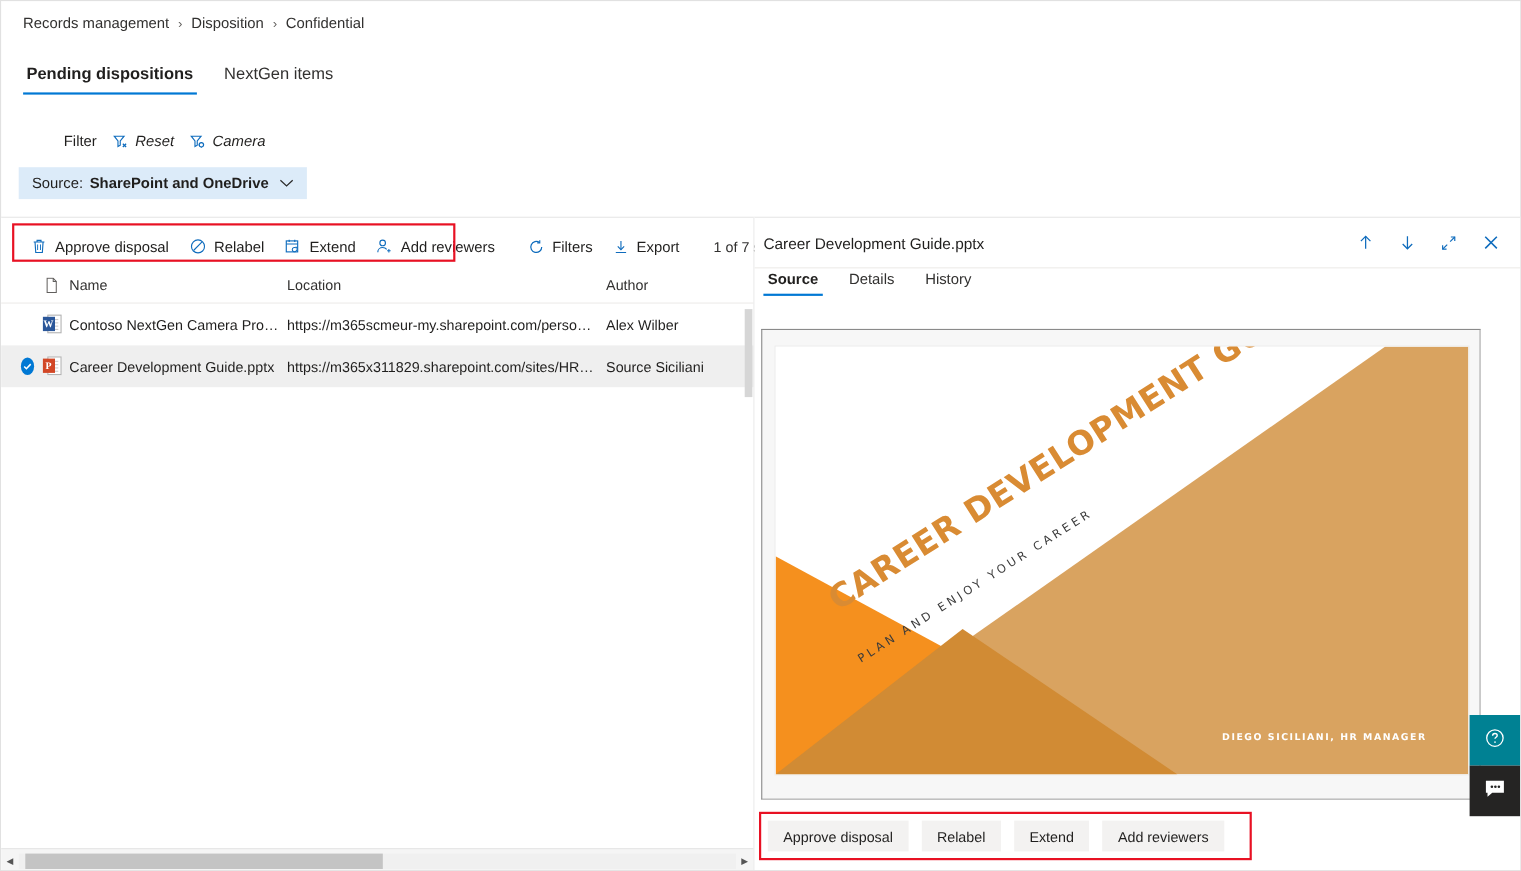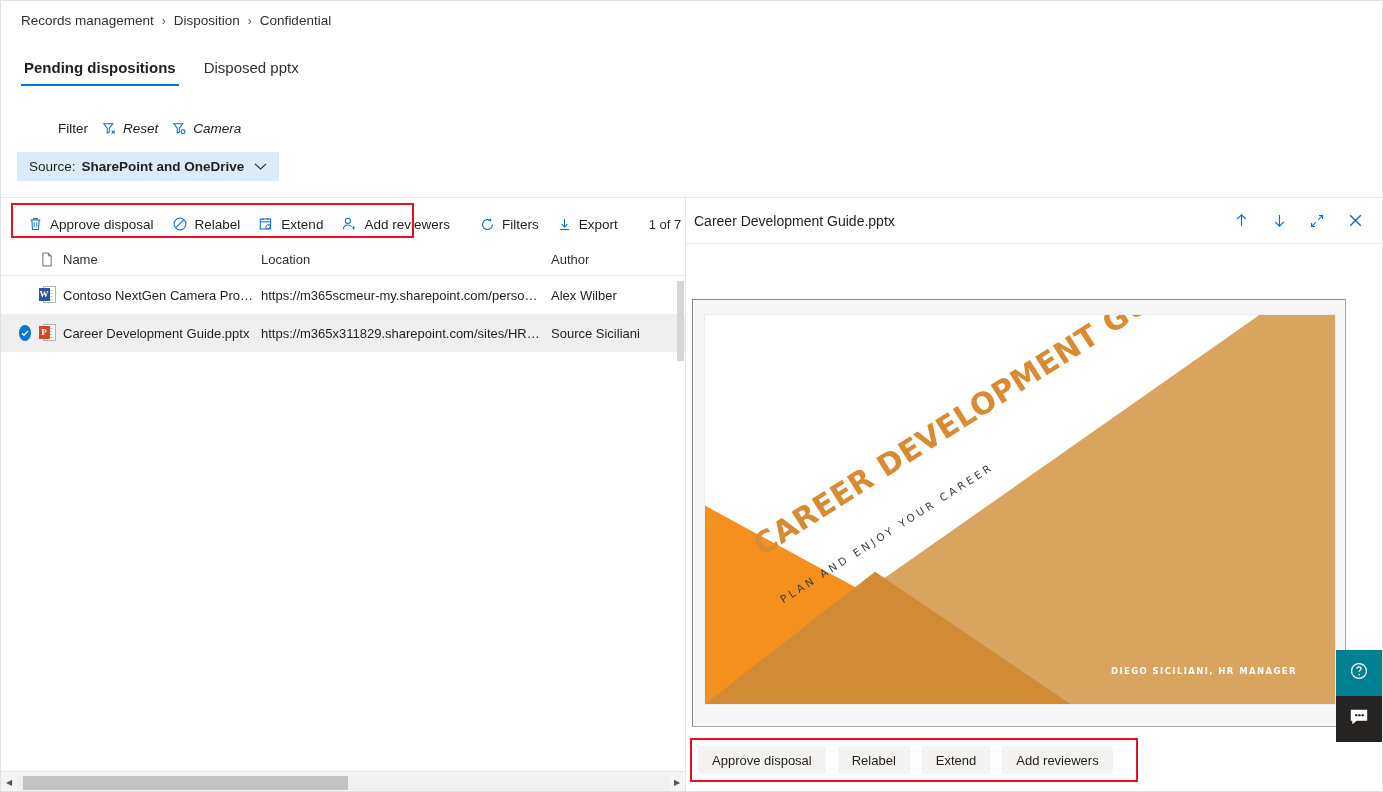--- a/index.html
+++ b/index.html
@@ -279,21 +279,21 @@
   <div class="breadcrumb">
     <span class="bc-item">Records management</span>
     <span class="bc-sep">›</span>
     <span class="bc-item">Disposition</span>
     <span class="bc-sep">›</span>
     <span class="bc-item">Confidential</span>
   </div>
 
   <div class="tabs">
     <div class="tab active">Pending dispositions</div>
-    <div class="tab">Disposed pptx</div>
+    <div class="tab">NextGen items</div>
   </div>
 
   <div class="filter-row">
     <span class="filter-label">Filter</span>
     <span class="filter-btn">
       <span>
         <svg width="15" height="15" viewBox="0 0 16 16" fill="none" stroke="#0f6cbd" stroke-width="1.1">
           <path d="M2 3h9.5L7.8 7.6v4.2L5.6 13V7.6z"></path>
           <path d="M10.3 10.3l3.2 3.2M13.5 10.3l-3.2 3.2" stroke-width="1.2"></path>
         </svg>
@@ -473,20 +473,25 @@
           </svg>
         </div>
         <div class="rp-ico">
           <svg width="17" height="17" viewBox="0 0 18 18" fill="none" stroke="#0f6cbd" stroke-width="1.5">
             <path d="M3.4 3.4l11.2 11.2M14.6 3.4L3.4 14.6"></path>
           </svg>
         </div>
       </div>
     </div>
 
+    <div class="rp-tabs">
+      <div class="rp-tab active">Source</div>
+      <div class="rp-tab">Details</div>
+      <div class="rp-tab">History</div>
+    </div>
 
     <div class="preview-frame">
       <div class="slide">
         <div class="tri-tan"></div>
         <div class="tri-orange"></div>
         <div class="tri-overlap"></div>
         <div class="slide-title">CAREER DEVELOPMENT GUIDE</div>
         <div class="slide-sub">PLAN AND ENJOY YOUR CAREER</div>
         <div class="slide-footer">DIEGO SICILIANI, HR MANAGER</div>
       </div>

